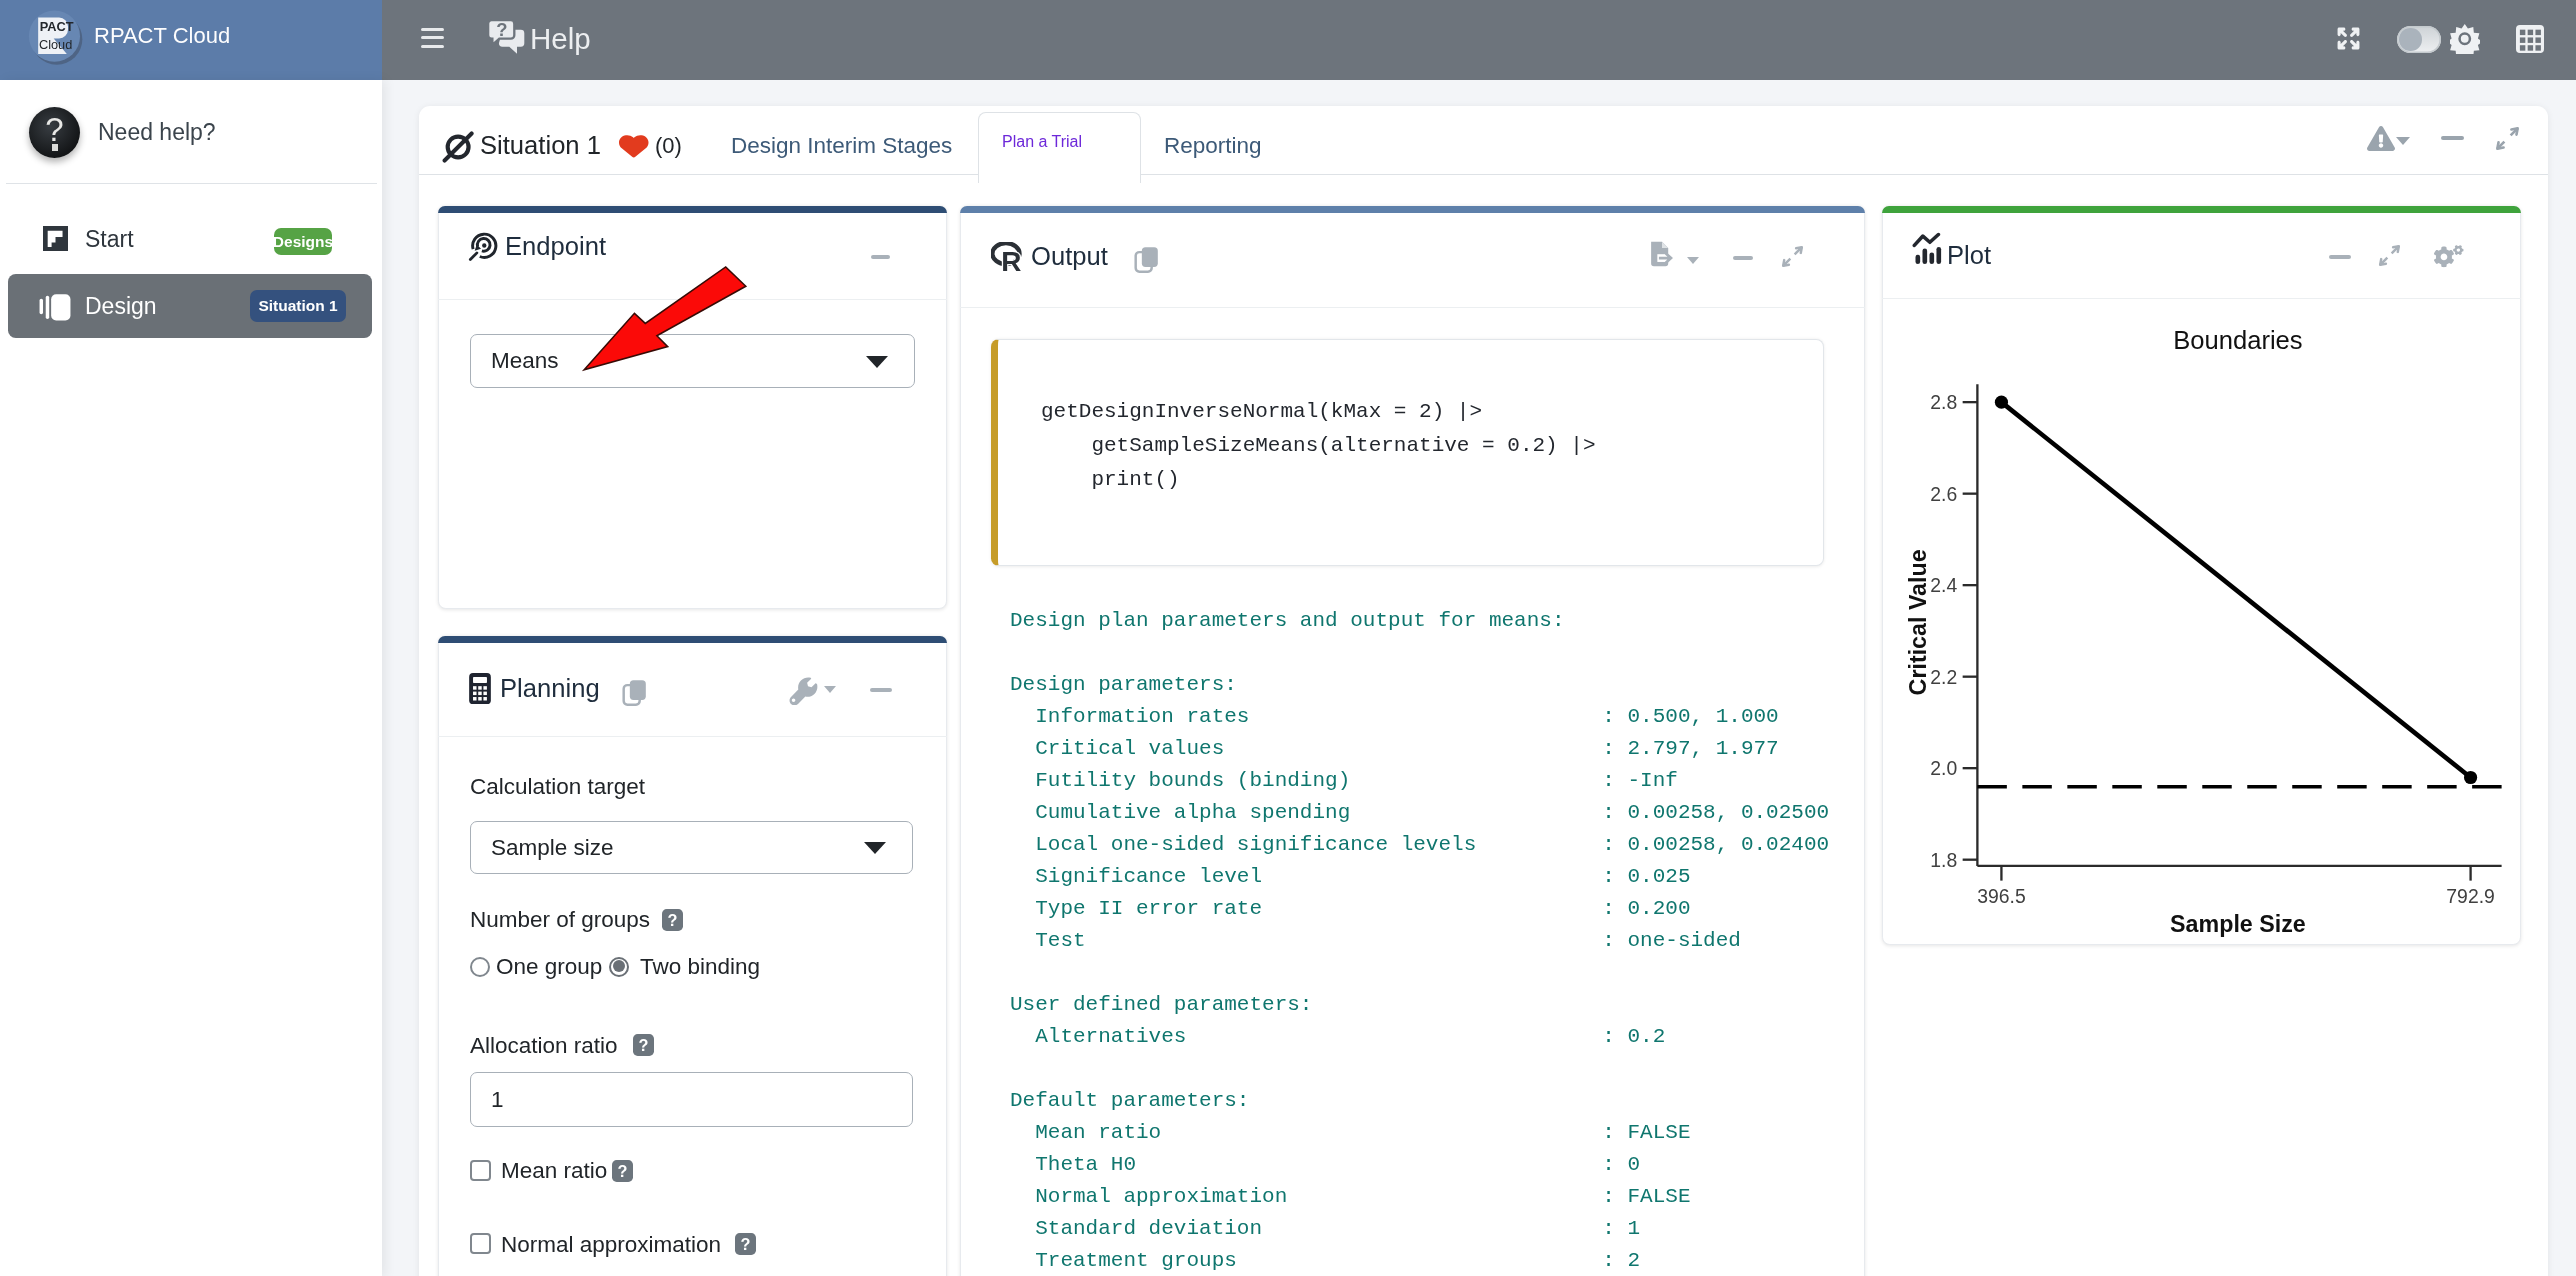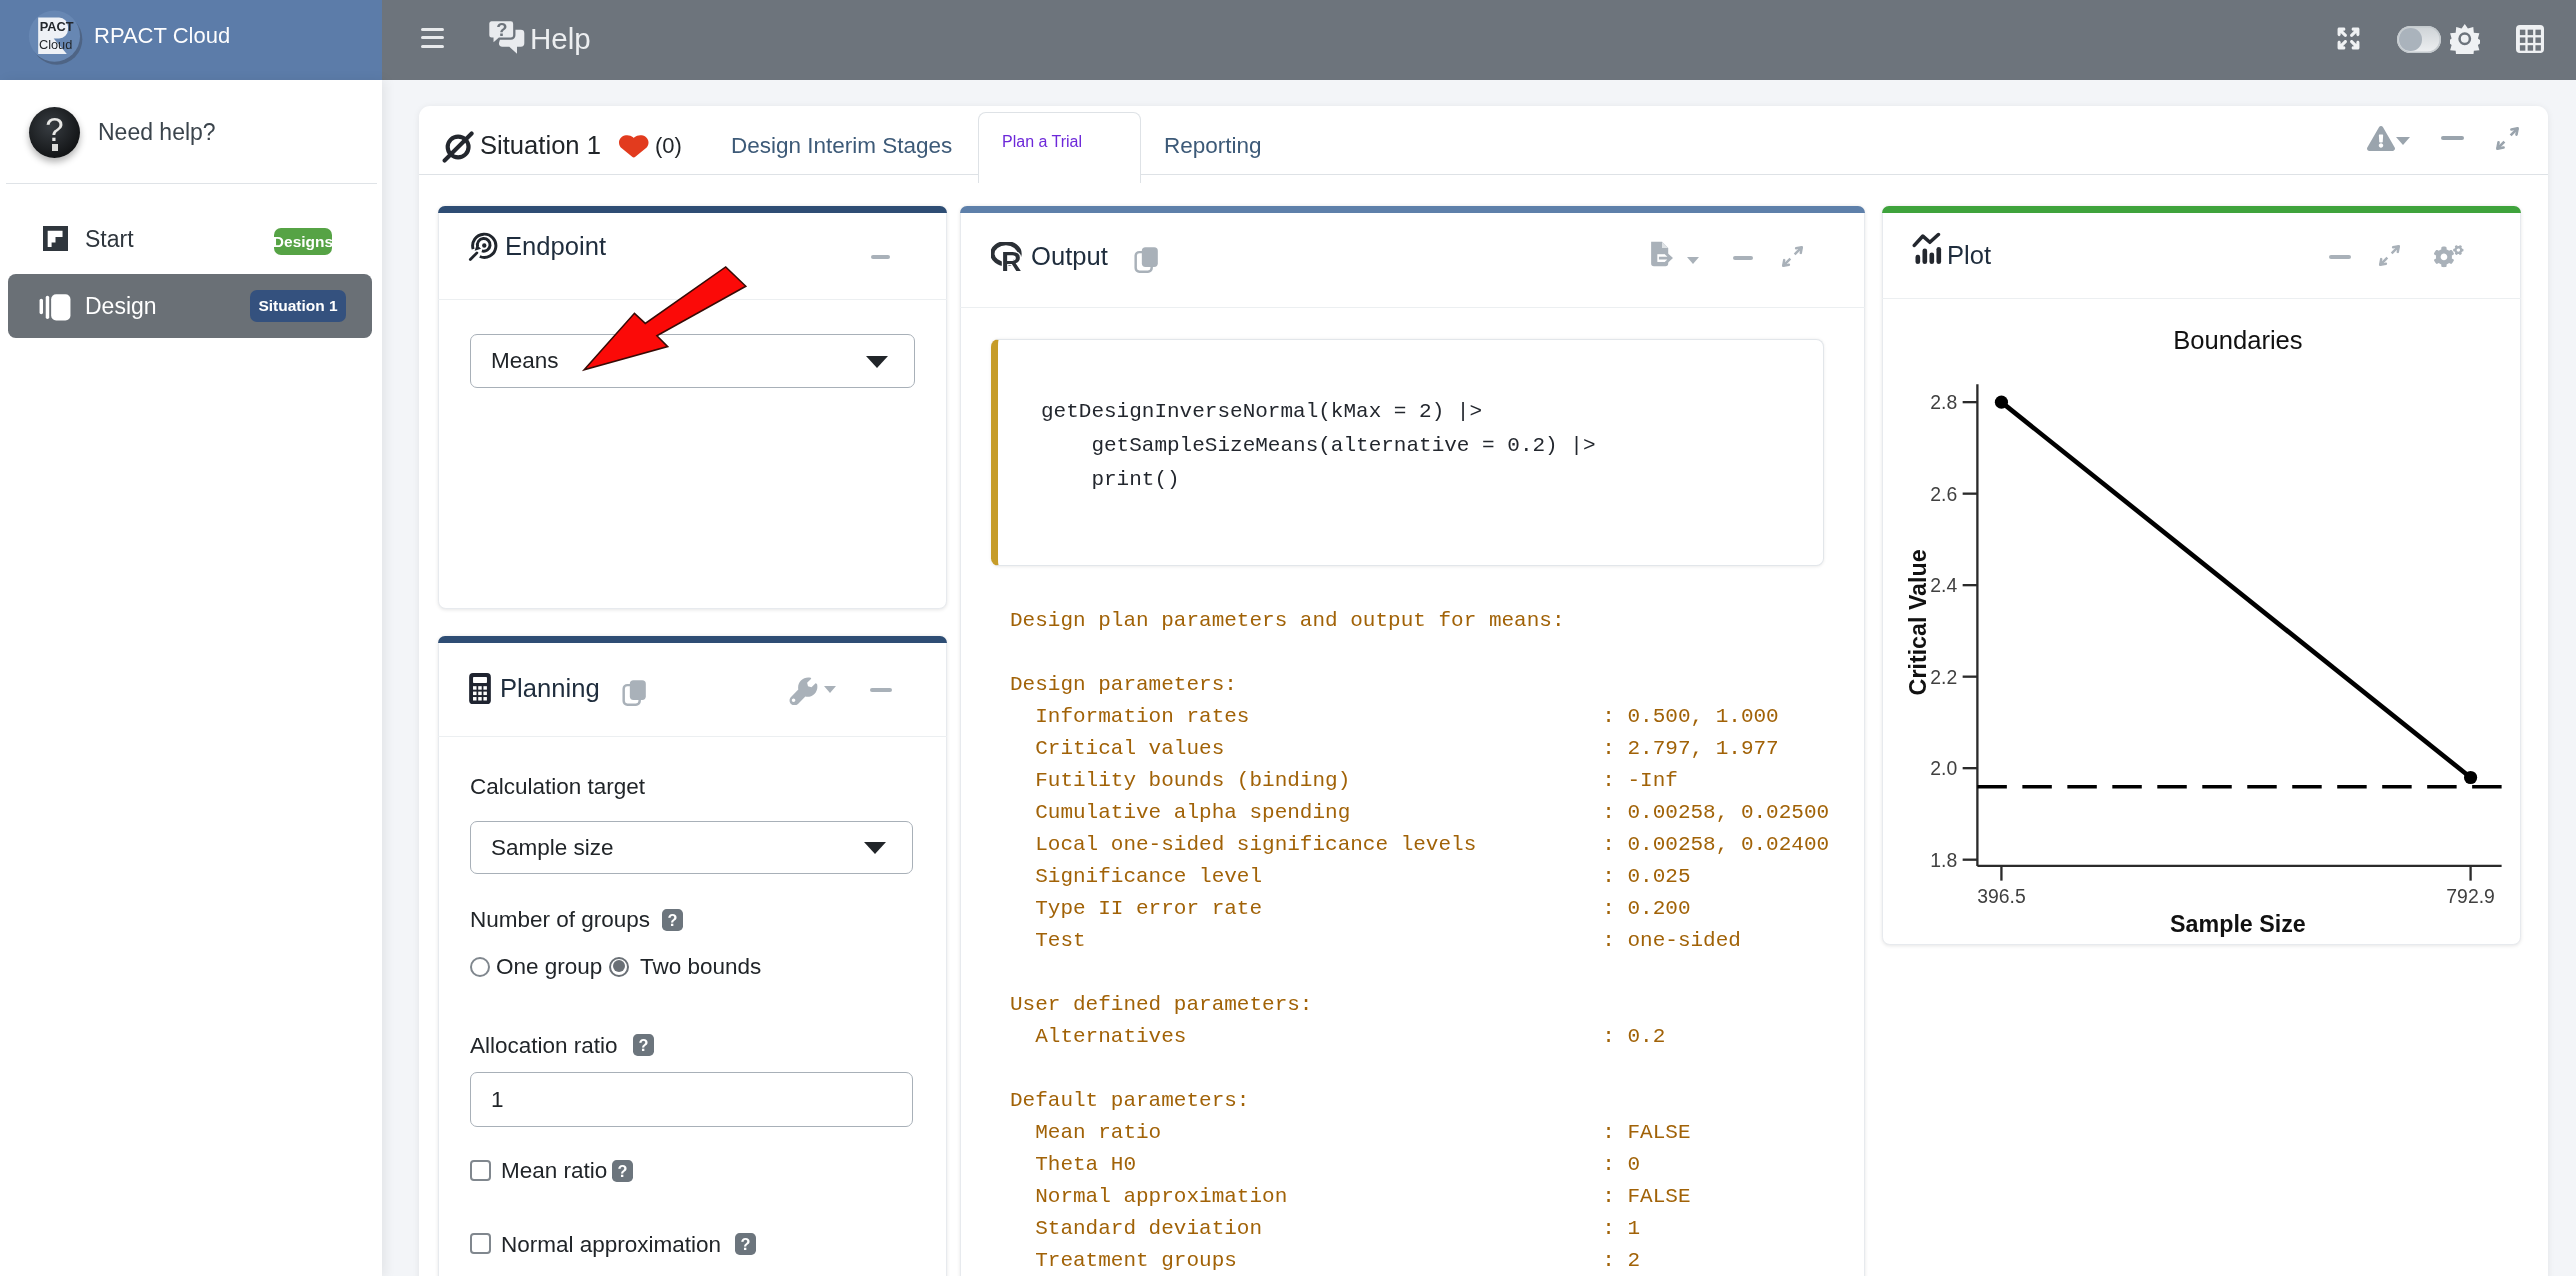--- a/index.html
+++ b/index.html
@@ -208,21 +208,21 @@
 <div class="selectbox" style="left:470px;top:821px;width:443px;height:53px;">
   <div class="stext">Sample size</div>
     <div class="scaret"></div>
 </div>
 <div class="formlabel" style="left:470px;top:907px;">Number of groups</div>
 <div class="qmark" style="left:662px;top:909px;">?</div>
 <div class="abs" style="left:470px;top:957px;width:20px;height:20px;border-radius:50%;border:2.3px solid #80878e;background:#fff;"></div>
 <div class="formlabel" style="left:496px;top:954px;">One group</div>
 <div class="abs" style="left:609px;top:957px;width:20px;height:20px;border-radius:50%;border:2.3px solid #6a7076;background:#fff;"></div>
 <div class="abs" style="left:613px;top:960px;width:12.4px;height:12.4px;border-radius:50%;background:#6a7076;"></div>
-<div class="formlabel" style="left:640px;top:954px;">Two bounds</div>
+<div class="formlabel" style="left:640px;top:954px;">Two binding</div>
 <div class="formlabel" style="left:470px;top:1033px;">Allocation ratio</div>
 <div class="qmark" style="left:633px;top:1034px;">?</div>
 <div class="selectbox" style="left:470px;top:1072px;width:443px;height:55px;">
     <div class="stext">1</div>
   </div>
 <div class="abs" style="left:470px;top:1160px;width:21px;height:21px;border-radius:3.9px;border:2.3px solid #80878e;background:#fff;"></div>
 <div class="formlabel" style="left:501px;top:1158px;">Mean ratio</div>
 <div class="qmark" style="left:612px;top:1160px;">?</div>
 <div class="abs" style="left:470px;top:1233px;width:21px;height:21px;border-radius:3.9px;border:2.3px solid #80878e;background:#fff;"></div>
 <div class="formlabel" style="left:501px;top:1232px;">Normal approximation</div>
@@ -256,21 +256,21 @@
     <path d="M3 29 l8 -1.5 M3 29 l1.5 -8" stroke-linecap="round"></path>
 </svg>
 <div class="abs" style="left:960px;top:307px;width:905px;border-top:1.6px solid #eceff1;"></div>
 
 <div class="abs" style="left:991px;top:339px;width:833px;height:227px;background:#fff;border:0.8px solid #e2e6ea;border-left:7.8px solid #c69c28;border-radius:7.8px;box-shadow:0 0.8px 3.1px rgba(0,0,0,.08);"></div>
 <pre class="abs" style="left:1041px;top:395px;font-size:21px;line-height:34px;color:#23272e;">getDesignInverseNormal(kMax = 2) |&gt;
     getSampleSizeMeans(alternative = 0.2) |&gt;
     print()</pre>
 
 <div class="abs" style="left:960px;top:309px;width:874px;height:968px;overflow:hidden;">
-<pre style="position:absolute;left:50px;top:296px;font-size:21px;line-height:32px;color:#a16207;">Design plan parameters and output for means:
+<pre style="position:absolute;left:50px;top:296px;font-size:21px;line-height:32px;color:#0f766e;">Design plan parameters and output for means:
 
 Design parameters:
   Information rates                            : 0.500, 1.000
   Critical values                              : 2.797, 1.977
   Futility bounds (binding)                    : -Inf
   Cumulative alpha spending                    : 0.00258, 0.02500
   Local one-sided significance levels          : 0.00258, 0.02400
   Significance level                           : 0.025
   Type II error rate                           : 0.200
   Test                                         : one-sided

